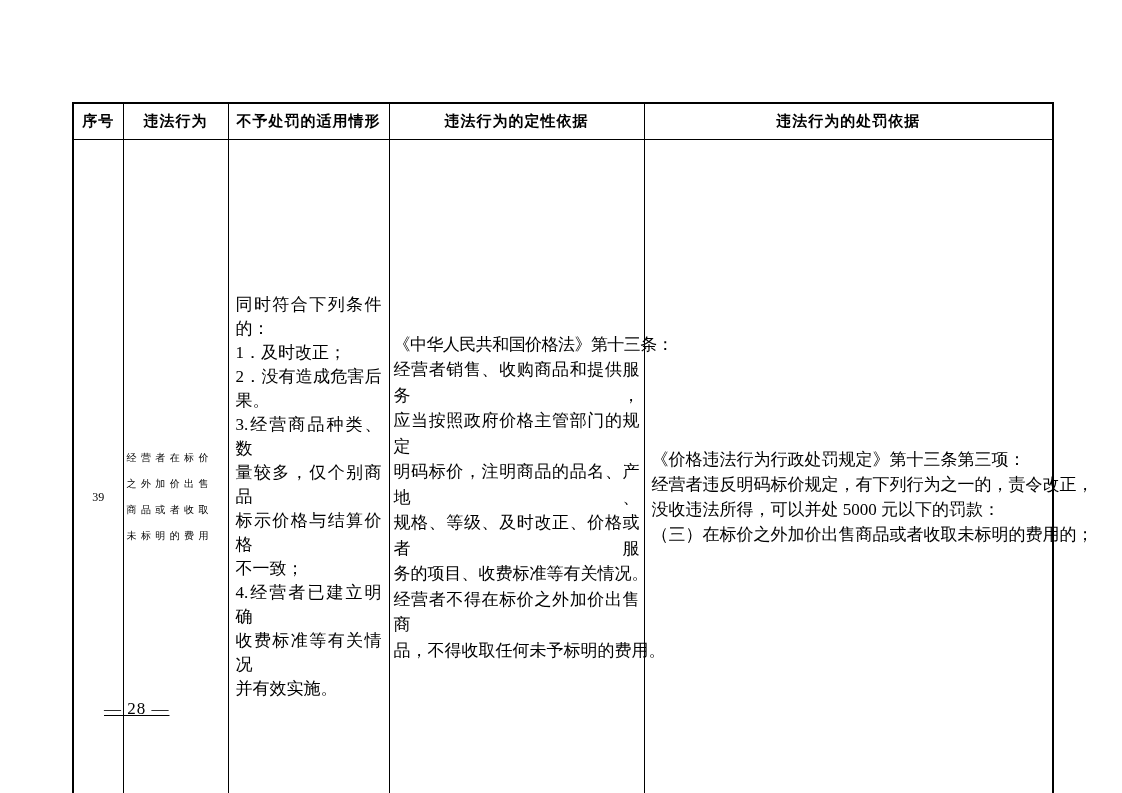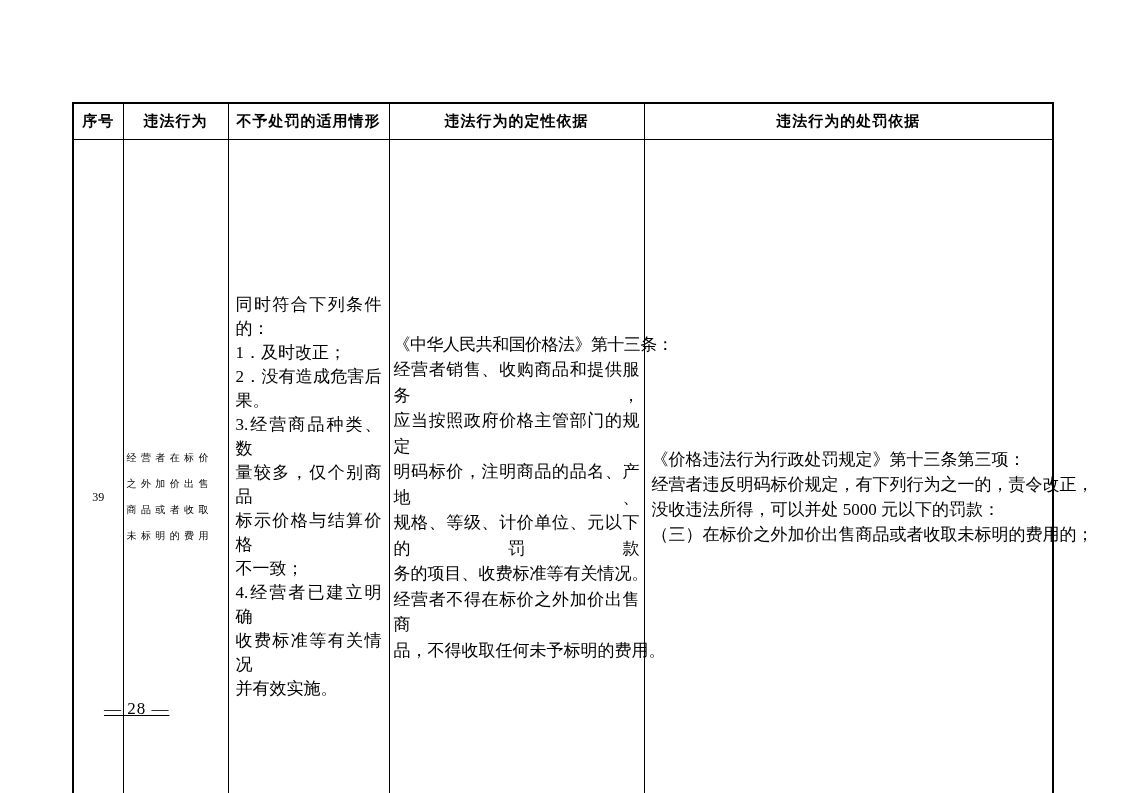--- a/index.html
+++ b/index.html
@@ -117,21 +117,21 @@
           <div class="line cond-line stretch">4.经营者已建立明确</div>
           <div class="line cond-line stretch">收费标准等有关情况</div>
           <div class="line cond-line">并有效实施。</div>
         </td>
 
         <td class="cell-qualitative">
           <div class="line qual-line tight">《中华人民共和国价格法》第十三条：</div>
           <div class="line qual-line stretch">经营者销售、收购商品和提供服务，</div>
           <div class="line qual-line stretch">应当按照政府价格主管部门的规定</div>
           <div class="line qual-line stretch">明码标价，注明商品的品名、产地、</div>
-          <div class="line qual-line stretch">规格、等级、计价单位、元以下的罚款</div>
+          <div class="line qual-line stretch">规格、等级、及时改正、价格或者服</div>
           <div class="line qual-line">务的项目、收费标准等有关情况。</div>
           <div class="line qual-line stretch">经营者不得在标价之外加价出售商</div>
           <div class="line qual-line">品，不得收取任何未予标明的费用。</div>
         </td>
 
         <td class="cell-penalty">
           <div class="line pen-line">《价格违法行为行政处罚规定》第十三条第三项：</div>
           <div class="line pen-line">经营者违反明码标价规定，有下列行为之一的，责令改正，</div>
           <div class="line pen-line">没收违法所得，可以并处 5000 元以下的罚款：</div>
           <div class="line pen-line">（三）在标价之外加价出售商品或者收取未标明的费用的；</div>

